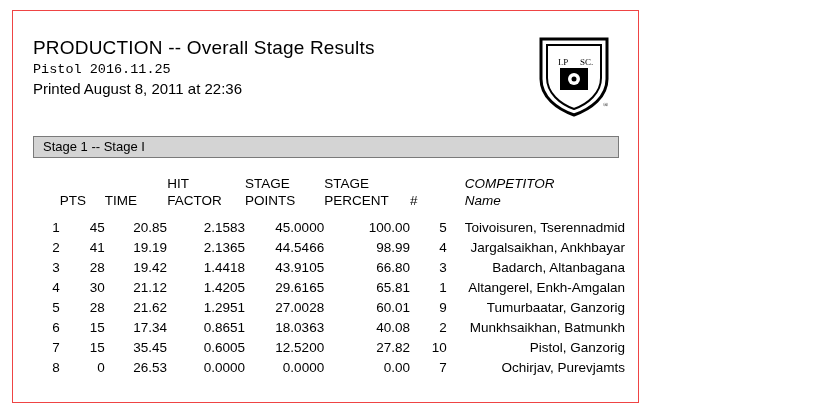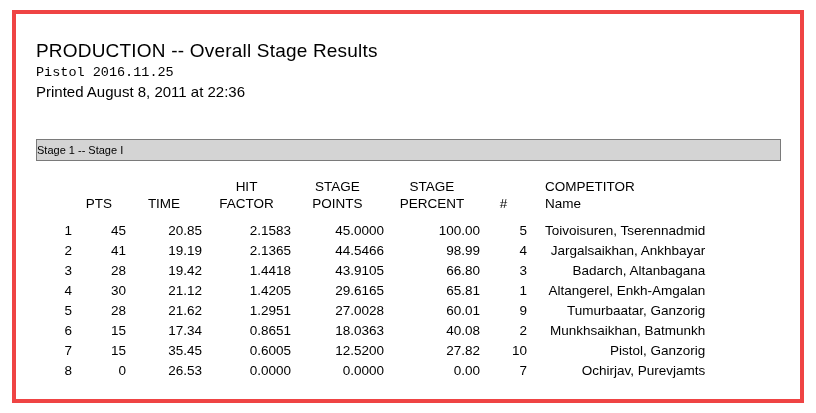--- a/index.html
+++ b/index.html
@@ -12,23 +12,23 @@
     height: 413px;
     font-family: "Liberation Sans", sans-serif;
     color: #000000;
     position: relative;
     overflow: hidden;
   }
   .page {
     position: absolute;
     left: 12px;
     top: 10px;
-    width: 792px;
+    width: 627px;
     height: 393px;
-    border: 4px solid #ef4444;
+    border: 1px solid #ef4444;
     background: #ffffff;
     box-sizing: border-box;
   }
   .inner {
     position: absolute;
     left: 13px;
     top: 12px;
     right: 13px;
     bottom: 12px;
   }
@@ -63,35 +63,36 @@
     left: 7px;
     top: 113px;
     right: 6px;
     height: 22px;
     background: #d4d4d4;
     border: 1px solid #7a7a7a;
     box-sizing: border-box;
   }
   .stage-band span {
     display: block;
-    font-size: 11px;
+    font-size: 13px;
     line-height: 20px;
+    padding-left: 9px;
   }
 
   
   table.results {
     position: absolute;
     left: 7px;
     top: 152px;
     border-collapse: collapse;
     font-size: 13.5px;
   }
   table.results th {
     font-weight: normal;
-    text-align: center;
+    text-align: left;
     vertical-align: bottom;
     padding: 0 0 1px 0;
     line-height: 17px;
   }
   table.results td {
     text-align: right;
     padding: 0;
     line-height: 20px;
     white-space: nowrap;
   }
@@ -102,33 +103,47 @@
   .c-sp     { width: 93px; }
   .c-spct   { width: 96px; }
   .c-num    { width: 47px; }
   .c-name   { text-align: center; padding-left: 18px !important; }
 
   .hdr-two-line { white-space: pre-line; }
   .hdr-comp {
     text-align: left !important;
     padding-left: 18px !important;
     white-space: pre-line;
+    font-style: italic;
   }
   thead tr.spacer td { height: 8px; line-height: 8px; }
 </style>
 </head>
 <body>
 
 <div class="page">
   <div class="inner">
 
     <div class="title">PRODUCTION -- Overall Stage Results</div>
     <div class="subtitle">Pistol 2016.11.25</div>
     <div class="printed">Printed August 8, 2011 at 22:36</div>
 
+    <div class="crest">
+      <svg width="74" height="84" viewBox="0 0 74 84">
+        <path d="M4 4 H70 V44 C70 62 54 74 37 80 C20 74 4 62 4 44 Z" fill="#ffffff" stroke="#000000" stroke-width="3"></path>
+        <path d="M10 10 H64 V43 C64 58 51 69 37 74 C23 69 10 58 10 43 Z" fill="#ffffff" stroke="#000000" stroke-width="2"></path>
+        <rect x="23" y="33" width="28" height="22" fill="#000000"></rect>
+        <circle cx="37" cy="44" r="6" fill="#ffffff"></circle>
+        <circle cx="37" cy="44" r="2.5" fill="#000000"></circle>
+        <text x="21" y="30" font-family="Liberation Serif, serif" font-size="9" fill="#000000">I.P</text>
+        <text x="43" y="30" font-family="Liberation Serif, serif" font-size="9" fill="#000000">SC.</text>
+        <text x="30" y="64" font-family="Liberation Serif, serif" font-size="9" fill="#ffffff">b?</text>
+        <text x="66" y="72" font-family="Liberation Serif, serif" font-size="7" fill="#000000">®</text>
+      </svg>
+    </div>
 
     <div class="stage-band">
       <span>Stage 1 -- Stage I</span>
     </div>
 
     <table class="results">
       <thead>
         <tr>
           <th class="c-rank"></th>
           <th class="c-pts">PTS</th>

